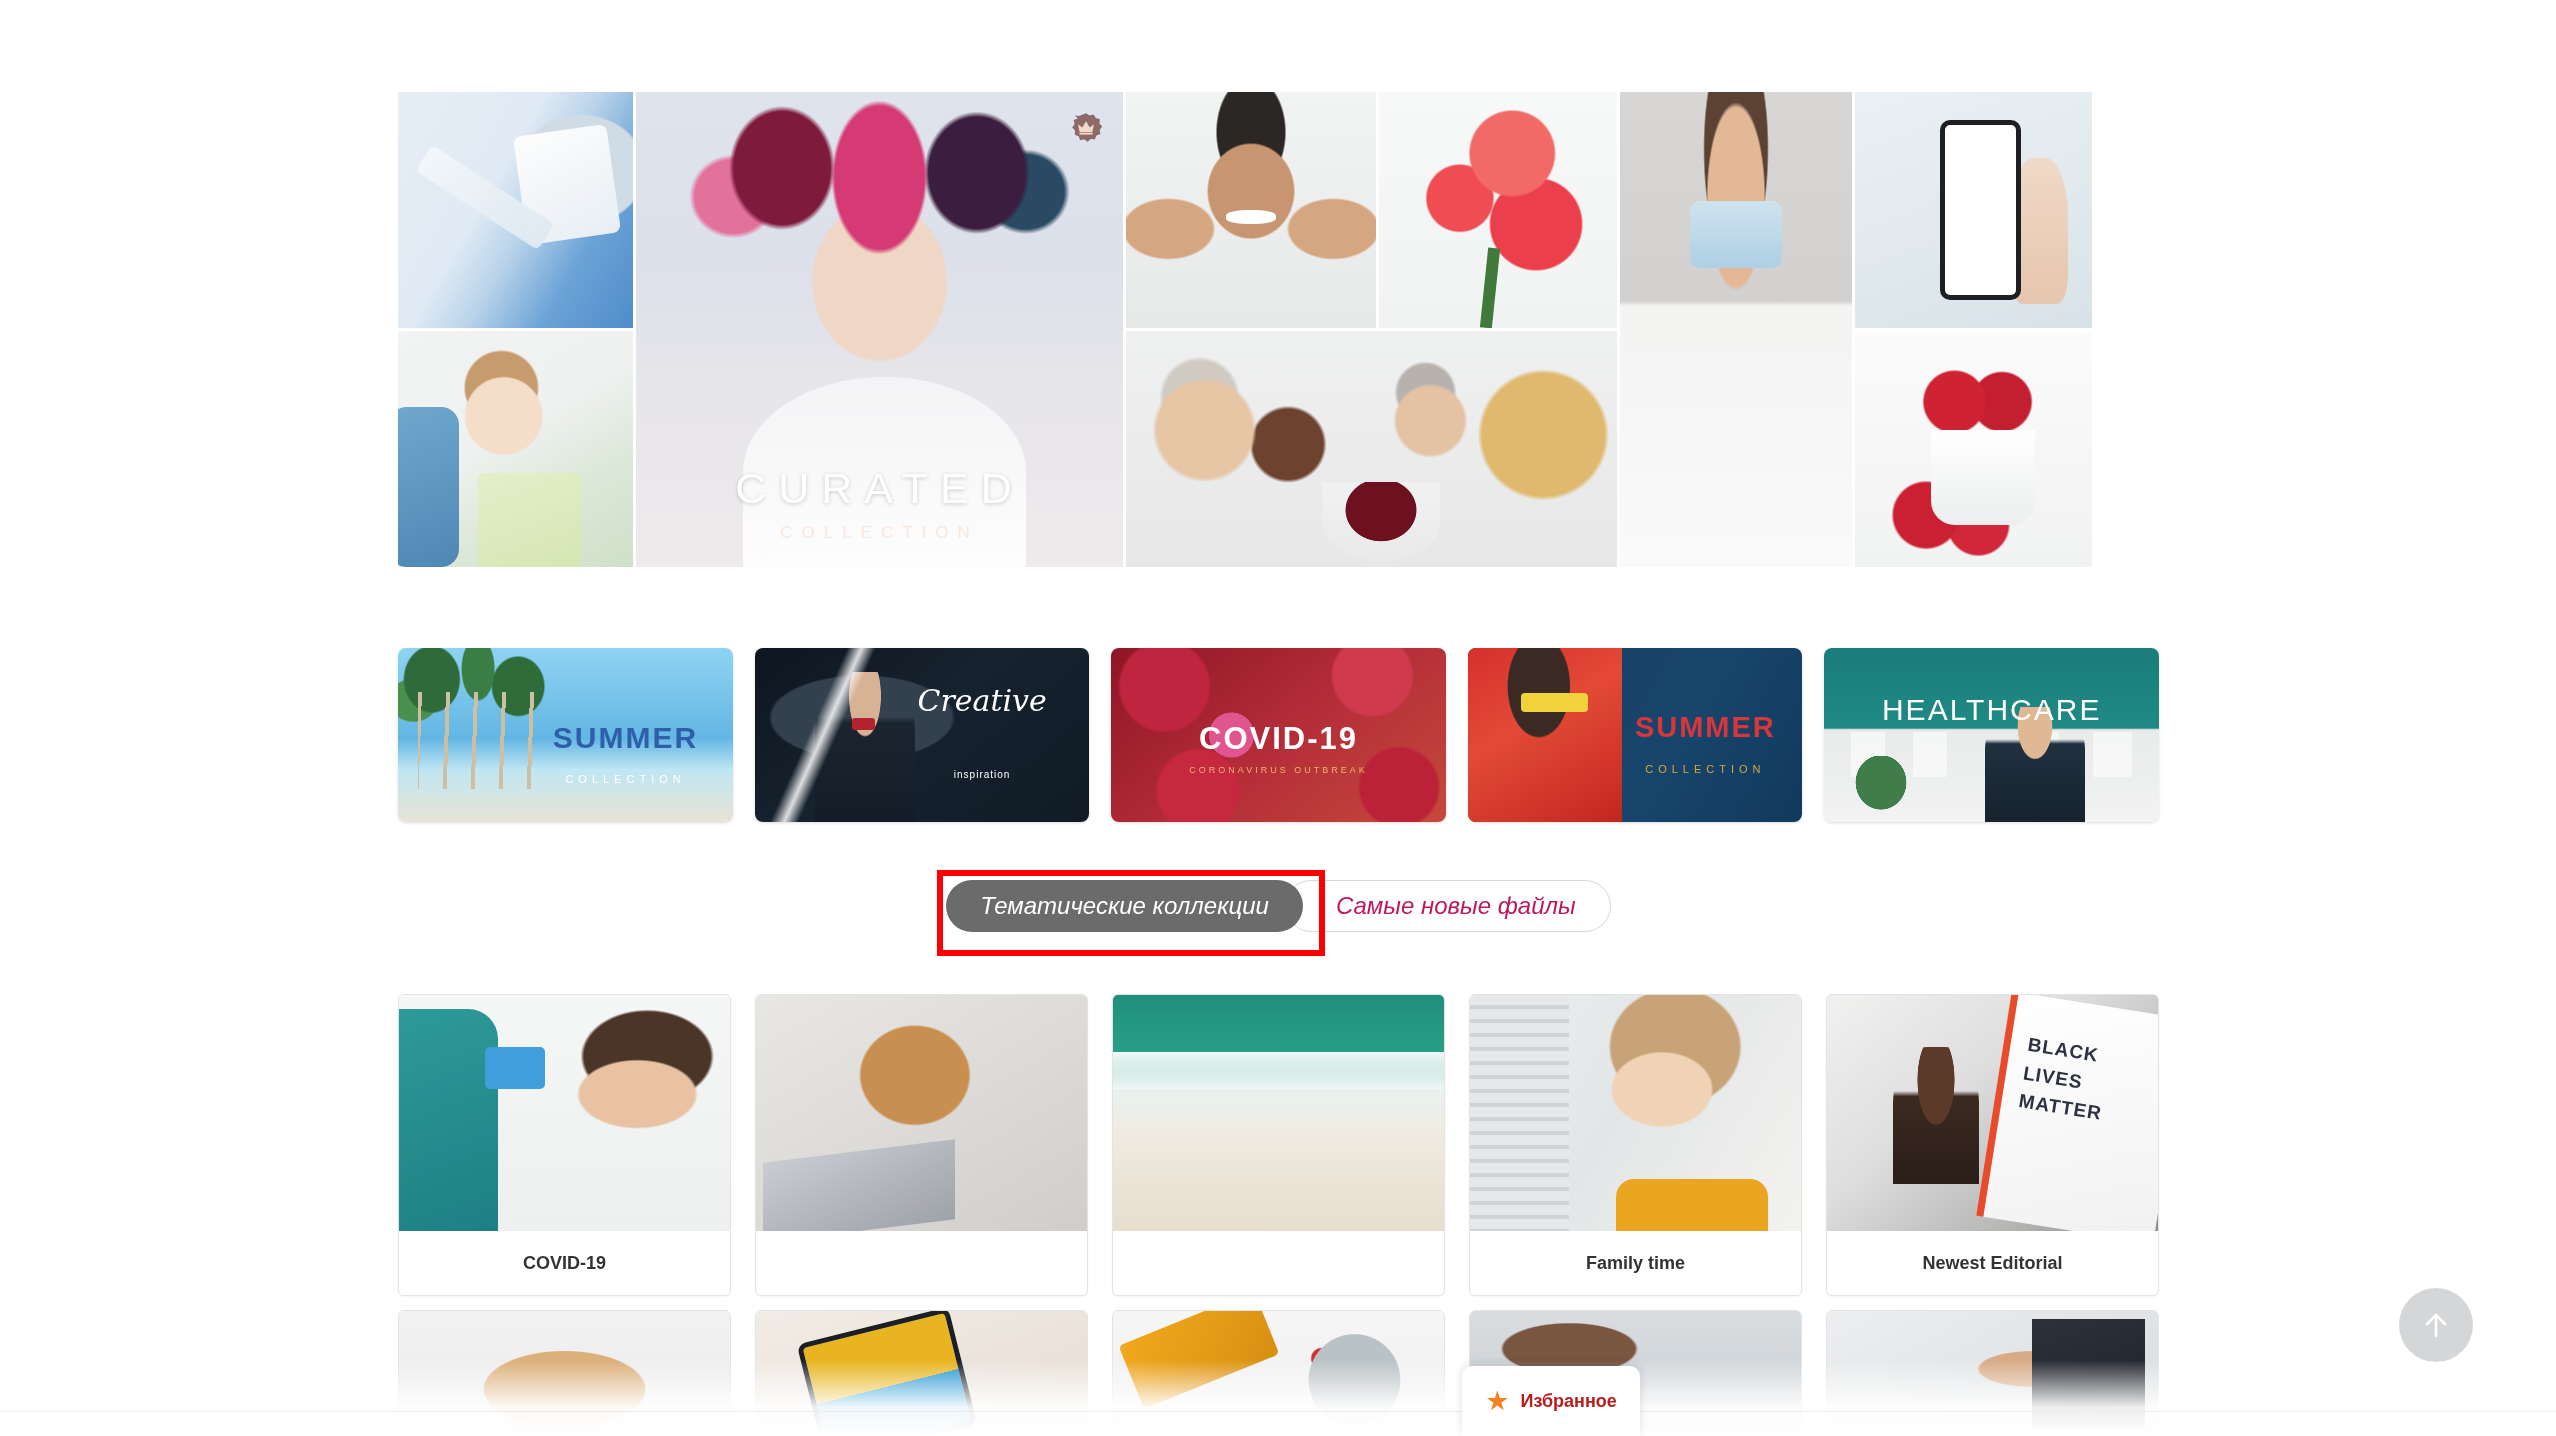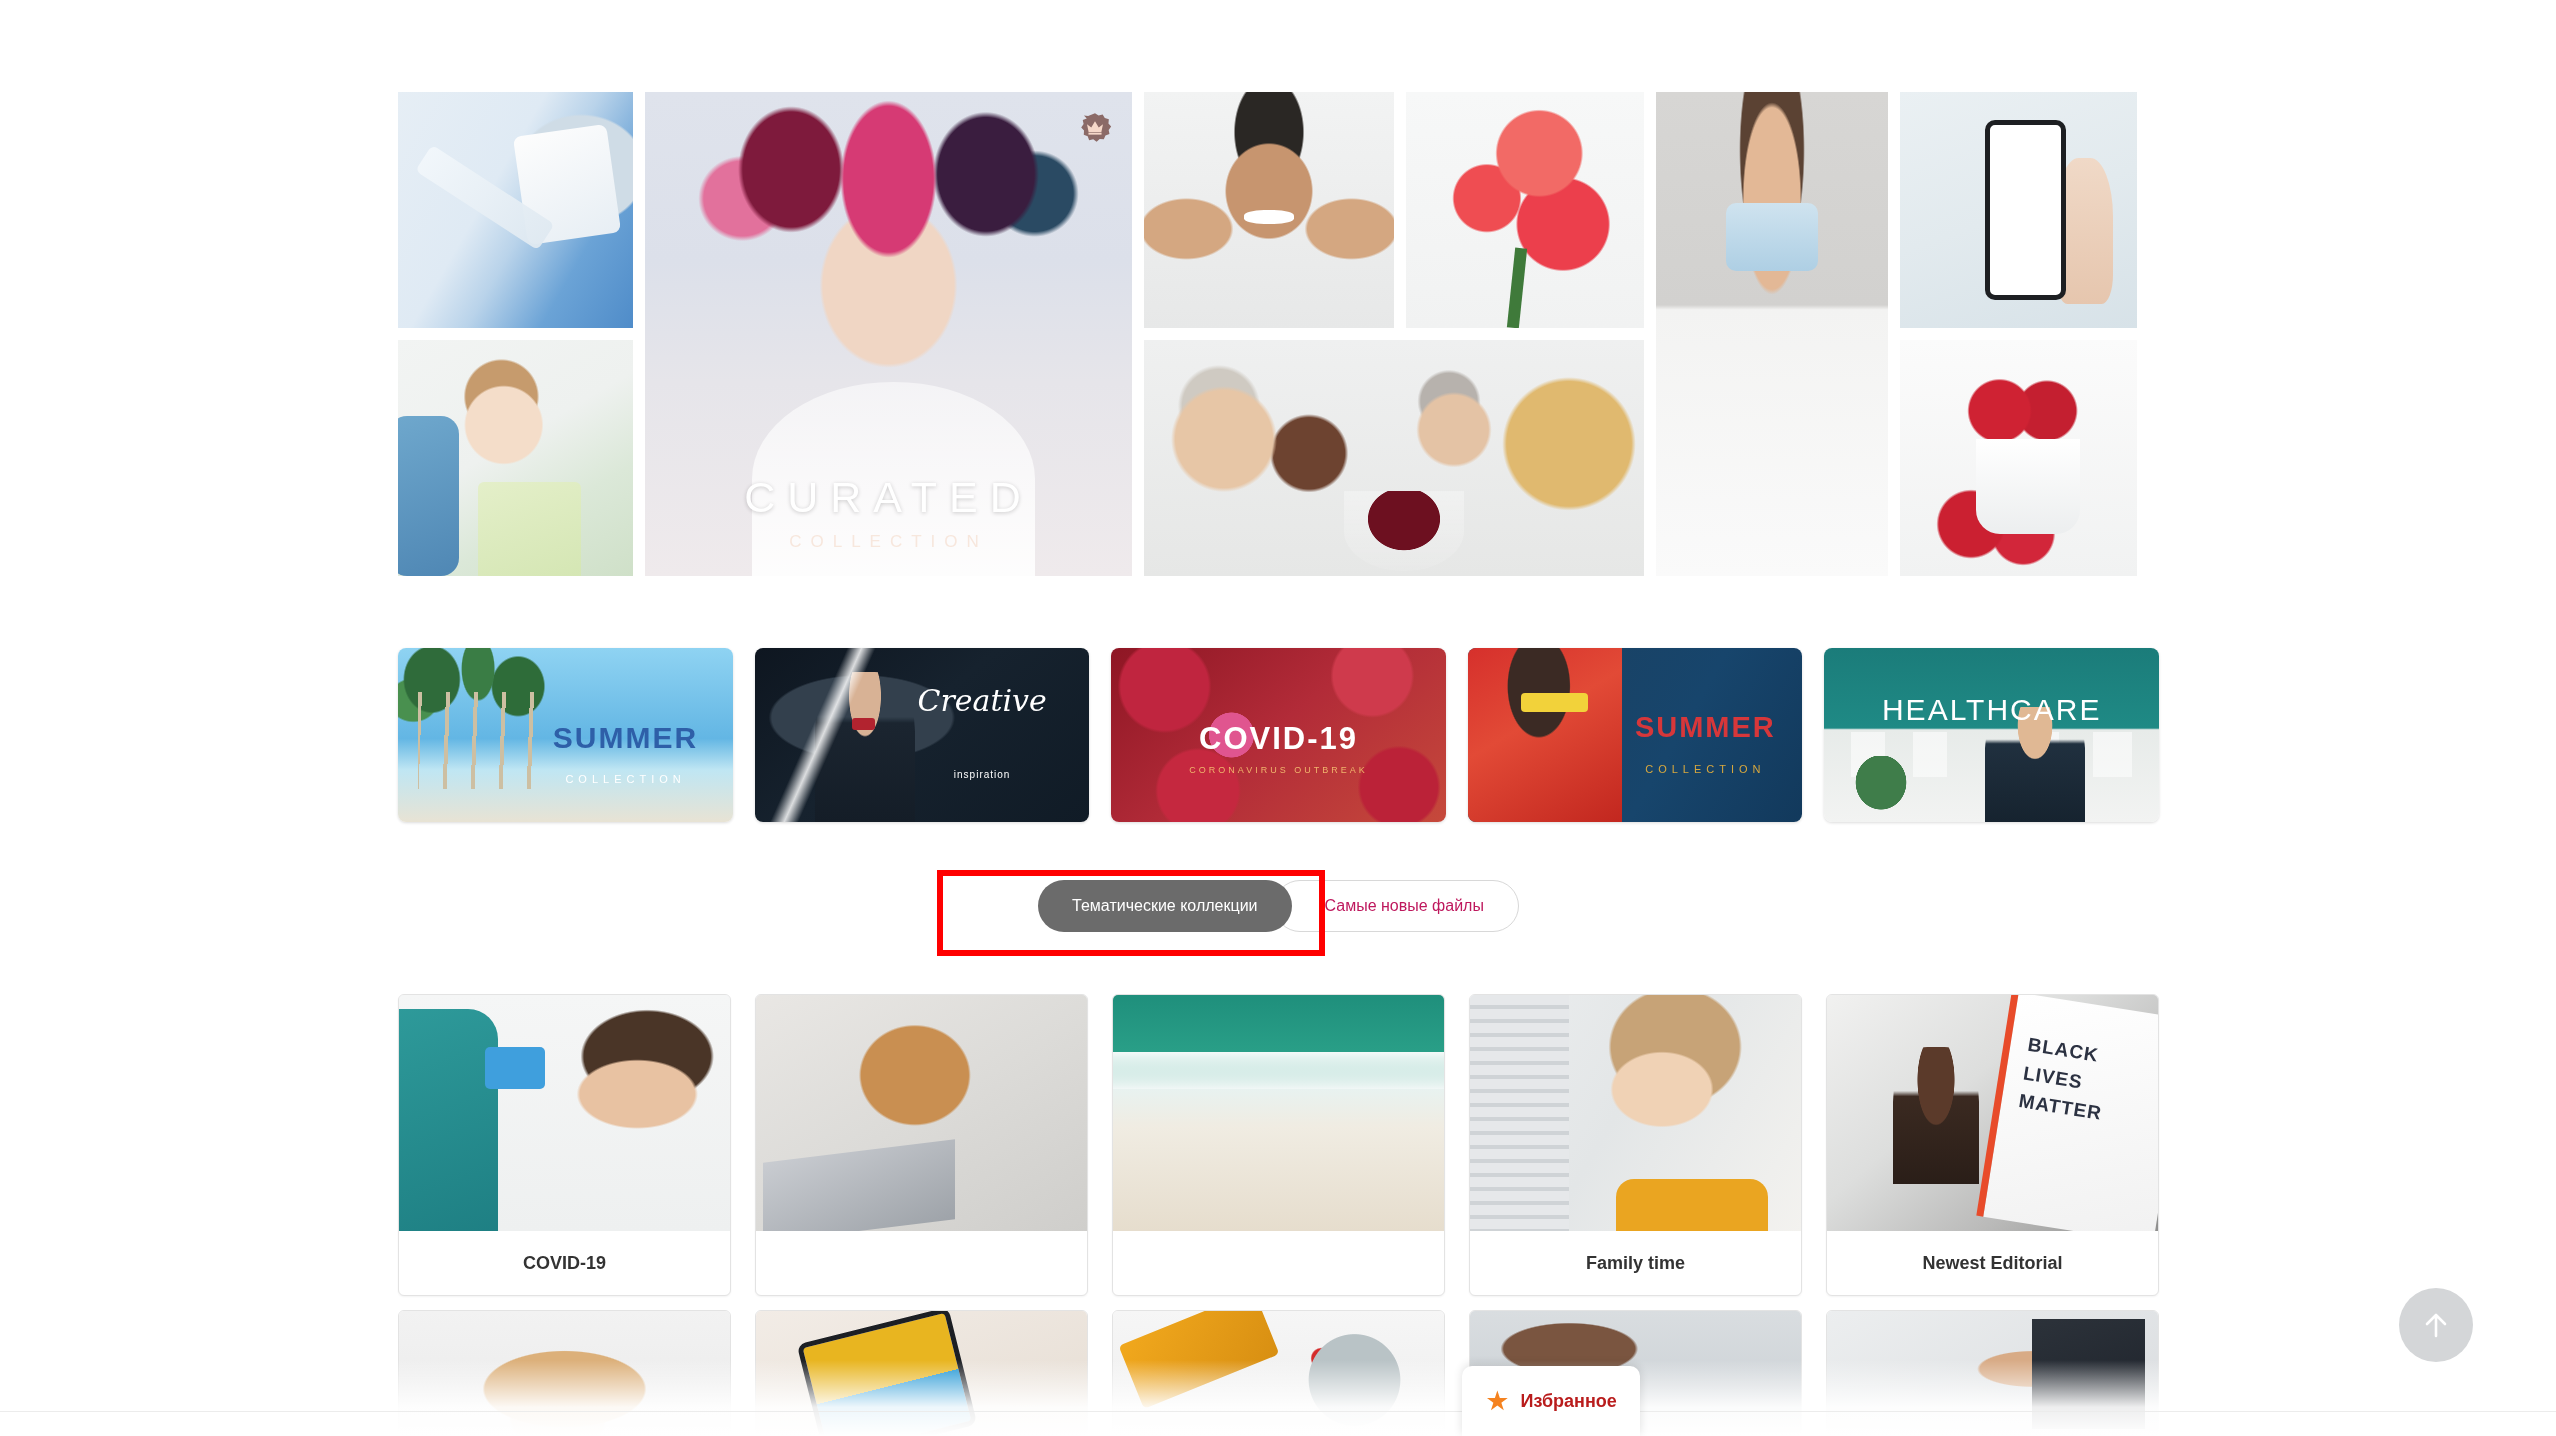--- a/index.html
+++ b/index.html
@@ -21,21 +21,21 @@
 
   
   .content { position: absolute; left: 398px; width: 1761px; }
 
   
   .mosaic {
     top: 92px;
     display: grid;
     grid-template-columns: 235px 487px 250px 238px 232px 237px;
     grid-template-rows: 236px 236px;
-    gap: 12px;
+    gap: 3px;
     height: 484px;
   }
   .tile {
     position: relative; overflow: hidden;
     background: #e9eaec;
   }
   .tile .ph { position:absolute; inset:0; }
 
   .t-vaccine   { grid-column: 1; grid-row: 1; }
   .t-dentist   { grid-column: 1; grid-row: 2; }
@@ -218,21 +218,21 @@
   .bn-health .man{position:absolute;left:48%;top:34%;width:30%;height:66%;
       background:radial-gradient(ellipse at 50% 16%,#e0b894 0 24%,rgba(0,0,0,0) 25%),
       linear-gradient(180deg,rgba(0,0,0,0) 28%,#20303f 32%,#16232f 100%);border-radius:36% 36% 0 0;}
   .bn-health .plant{position:absolute;left:6%;bottom:0;width:22%;height:38%;
       background:radial-gradient(ellipse at 50% 40%,#3f7d4a 0 48%,rgba(0,0,0,0) 49%);}
 
   
   .tabs-wrap { top: 880px; display:flex; justify-content:center; align-items:center; }
   .tab {
     height: 52px; border-radius: 26px; display:flex; align-items:center; justify-content:center;
-    font-size: 16px; padding: 0 34px; cursor: pointer; white-space: nowrap;
+    font-size: 24px; padding: 0 34px; cursor: pointer; white-space: nowrap; font-style: italic;
   }
   .tab.active { background:#6b6b6b; color:#ffffff; margin-right:-18px; position:relative; z-index:2; }
   .tab.inactive { background:#ffffff; color:#be185d; border:1px solid #d8d8d8; padding-left:50px; }
 
   .annot-box {
     position:absolute; left:937px; top:870px; width:388px; height:86px;
     border: 6px solid #ff0000; z-index: 9; pointer-events:none;
   }
 
   

